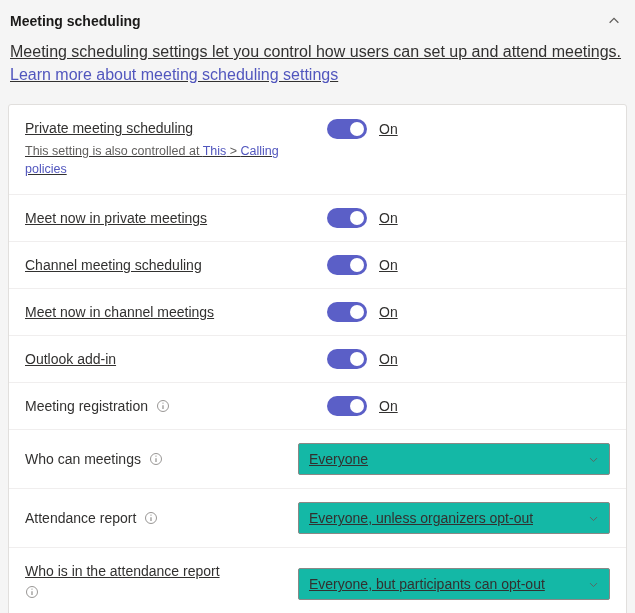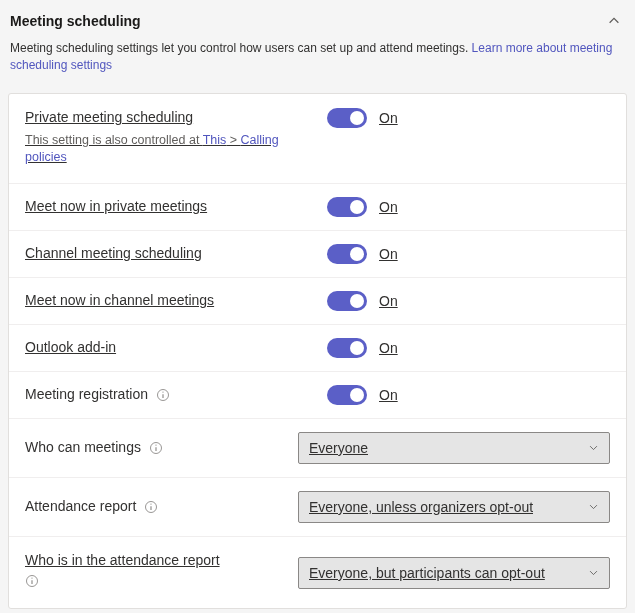--- a/index.html
+++ b/index.html
@@ -27,23 +27,24 @@
       height: 18px;
       display: flex;
       align-items: center;
       justify-content: center;
       color: #605e5c;
       cursor: pointer;
     }
     .chevron svg { width: 14px; height: 14px; }
     .intro {
       padding: 0 2px 18px 2px;
-      font-size: 12px;
+      font-size: 16px;
       line-height: 1.45;
       color: #323130;
+      text-decoration: underline;
     }
     .intro .link { color: #5156be; cursor: pointer; }
     .card {
       background: #fff;
       border: 1px solid #e1dfdd;
       border-radius: 3px;
     }
     .row {
       display: flex;
       align-items: center;
@@ -91,21 +92,21 @@
       height: 14px;
       background: #fff;
       border-radius: 50%;
     }
     .toggle-label { margin-left: 12px; font-size: 14px; color: #323130; }
     .select {
       width: 312px;
       height: 32px;
       border: 1px solid #8a8886;
       border-radius: 2px;
-      background: #e5e5e5;
+      background: #14b8a6;
       display: flex;
       align-items: center;
       justify-content: space-between;
       padding: 0 10px;
       cursor: pointer;
     }
     .select .value { font-size: 14px; color: #323130; white-space: nowrap; overflow: hidden; text-overflow: ellipsis; }
     .select .caret {
       width: 12px; height: 12px; display:flex; align-items:center; justify-content:center; color:#605e5c;
     }

